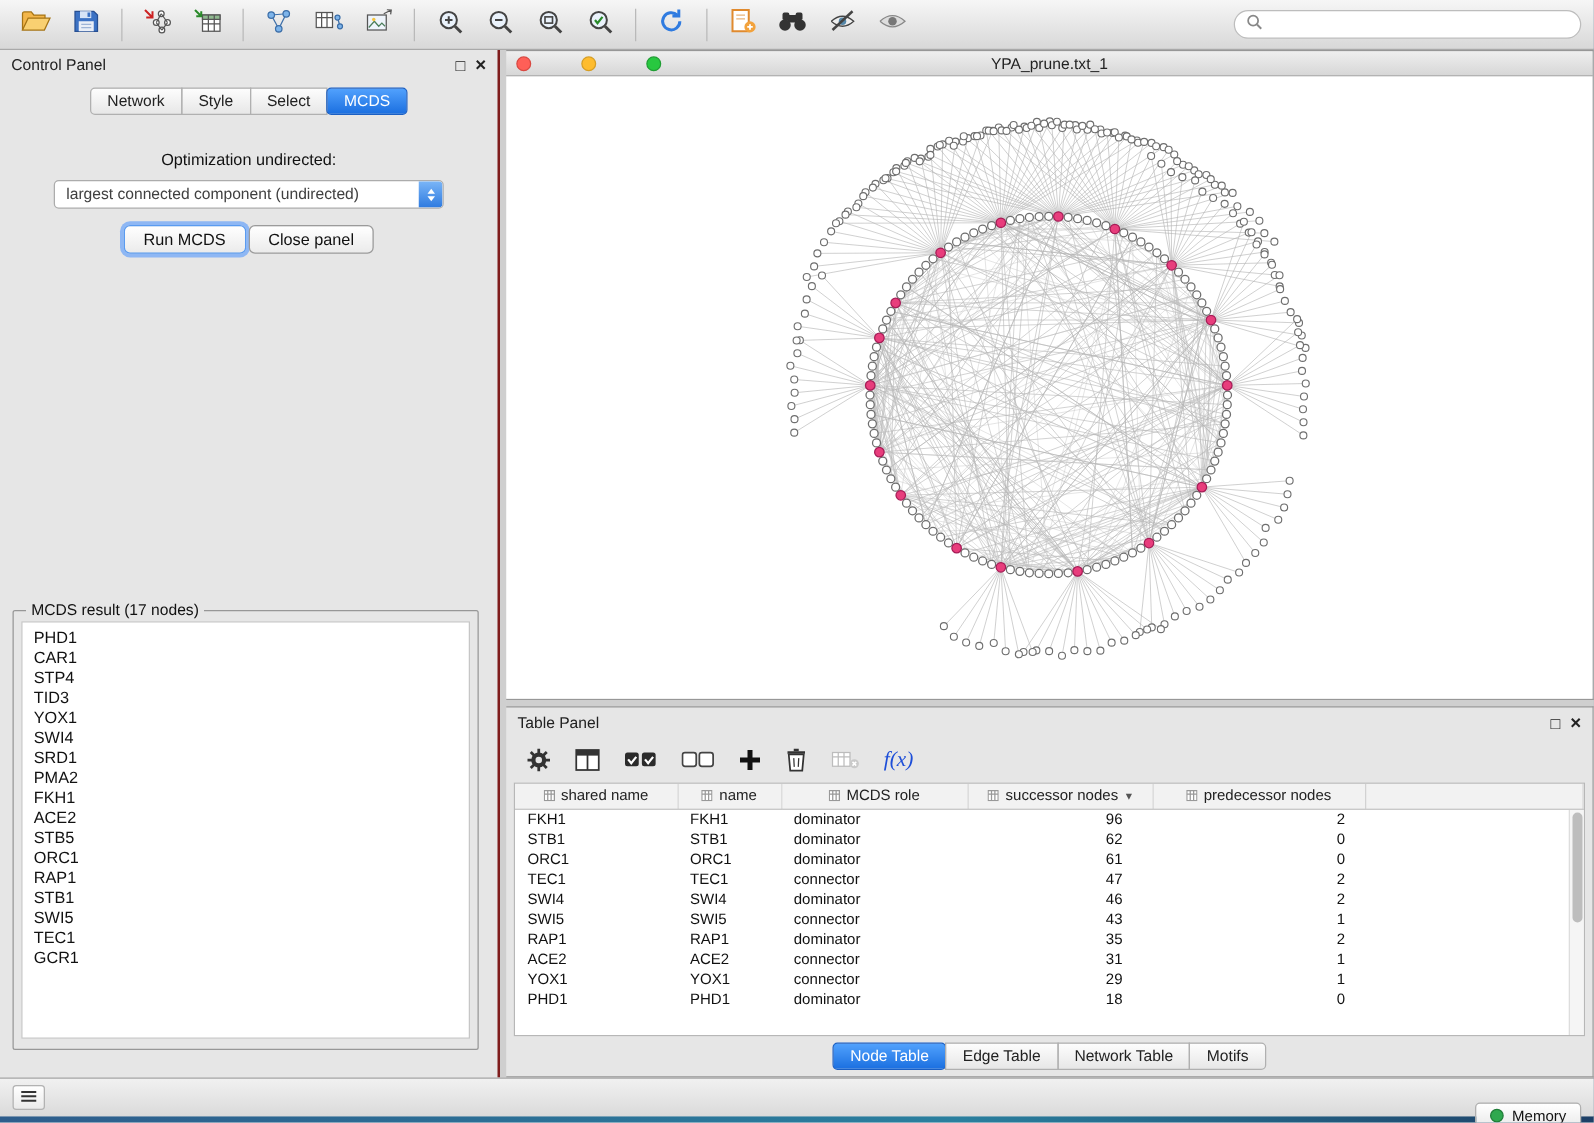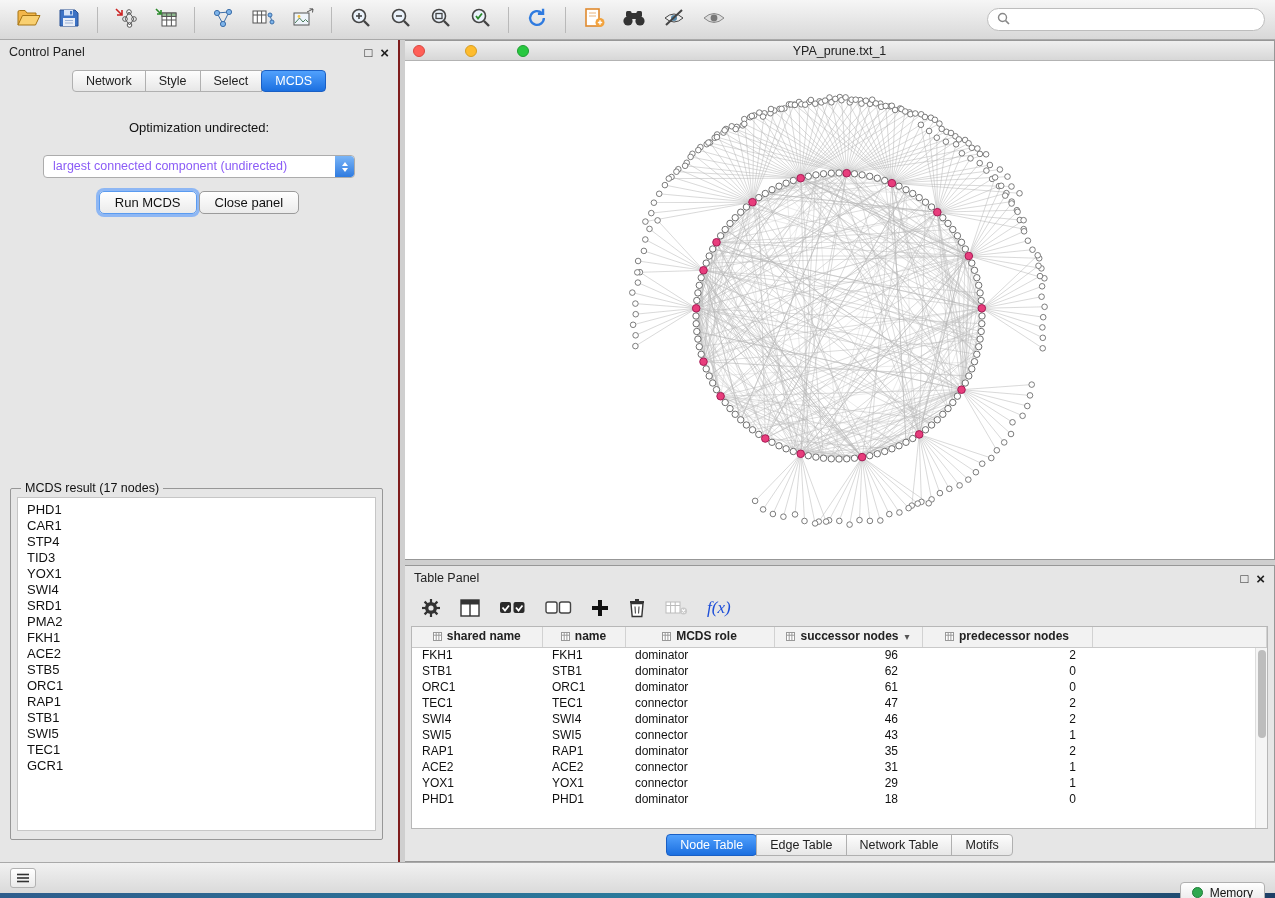--- a/index.html
+++ b/index.html
@@ -40,23 +40,23 @@
     border:1px solid #b0b0b0; margin-left:-1px; color:#222; cursor:default;
   }
   .seg-tab:first-child { border-radius:4px 0 0 4px; margin-left:0; }
   .seg-tab:last-child { border-radius:0 4px 4px 0; }
   .seg-tab.active {
     background:linear-gradient(#51a1fd,#1b6fe0); color:#fff; border-color:#1a5fc4; border-radius:4px;
   }
 
   .opt-label { text-align:center; font-size:13px; margin-top:28px; color:#111; }
   .dropdown {
-    width:312px; height:23px; margin:20px auto 0; background:#fff; border:1px solid #acacac;
+    width:312px; height:23px; margin:9px auto 0; background:#fff; border:1px solid #acacac;
     border-radius:4px; position:relative; font-size:12.5px; line-height:21px; padding:0 26px 0 9px;
-    color:#8b5cf6; white-space:nowrap; overflow:hidden;
+    color:#404040; white-space:nowrap; overflow:hidden;
   }
   .dd-stepper {
     position:absolute; right:0; top:0; bottom:0; width:19px;
     background:linear-gradient(#7ab5f7,#2f7be0); border-radius:0 3px 3px 0;
     display:flex; flex-direction:column; align-items:center; justify-content:center; gap:2px;
   }
   .arr-up { width:0;height:0;border-left:3.5px solid transparent;border-right:3.5px solid transparent;border-bottom:4px solid #fff; }
   .arr-dn { width:0;height:0;border-left:3.5px solid transparent;border-right:3.5px solid transparent;border-top:4px solid #fff; }
 
   .btn-row { display:flex; justify-content:center; gap:2px; margin-top:13px; flex:none; }
@@ -97,21 +97,21 @@
   
   .table-panel { flex:1; display:flex; flex-direction:column; background:#e6e6e6; border:1px solid #979797; border-left:none; min-height:0; }
   .tp-toolbar { height:36px; flex:none; display:flex; align-items:center; gap:19px; padding:0 16px; }
   .tp-icon { display:flex; align-items:center; cursor:default; }
   .fx { font-family:"Liberation Serif", "DejaVu Serif", serif; font-style:italic; font-size:17px; color:#1d4ed8; }
 
   .table-wrap { flex:1; margin:0 6px; background:#fff; border:1px solid #b7b7b7; position:relative; overflow:hidden; min-height:0; }
   table.node-table { border-collapse:collapse; table-layout:fixed; width:100%; }
   table.node-table th {
     height:20px; background:#f2f2f2; border-right:1px solid #d2d2d2; border-bottom:1px solid #c9c9c9;
-    font-weight:700; font-size:12px; color:#222; text-align:center; white-space:nowrap; overflow:hidden;
+    font-weight:400; font-size:12px; color:#222; text-align:center; white-space:nowrap; overflow:hidden;
   }
   table.node-table th .sorticon { margin-right:5px; vertical-align:-1px; }
   table.node-table th .chev { color:#555; margin-left:6px; font-size:10px; }
   table.node-table td { height:16px; font-size:12px; color:#111; padding:0 10px; white-space:nowrap; overflow:hidden; }
   table.node-table td.c3 { text-align:right; padding-right:24px; }
   table.node-table td.c4 { text-align:right; padding-right:16px; }
   .vscroll { position:absolute; top:21px; right:0; bottom:0; width:12px; background:#f5f5f5; border-left:1px solid #ddd; }
   .vscroll .thumb { position:absolute; top:2px; left:1.5px; width:8px; height:88px; background:#bdbdbd; border-radius:4px; }
 
   .table-tabs { height:32px; flex:none; display:flex; justify-content:center; align-items:center; }

